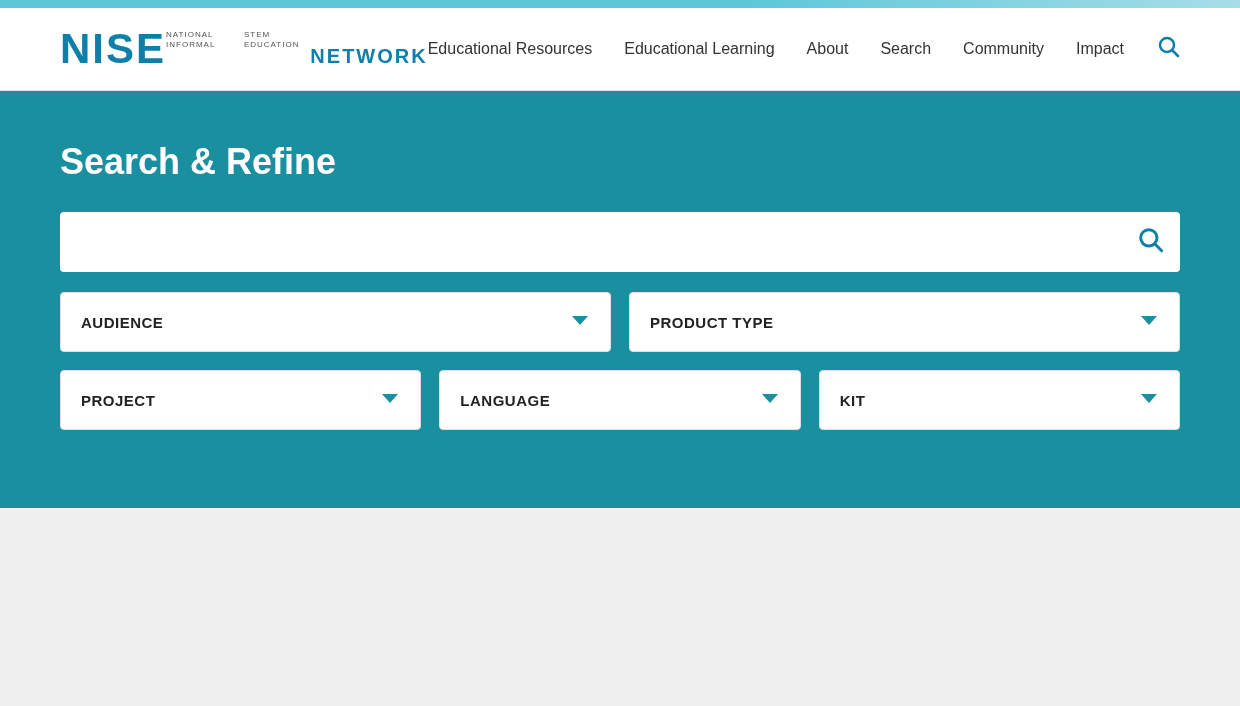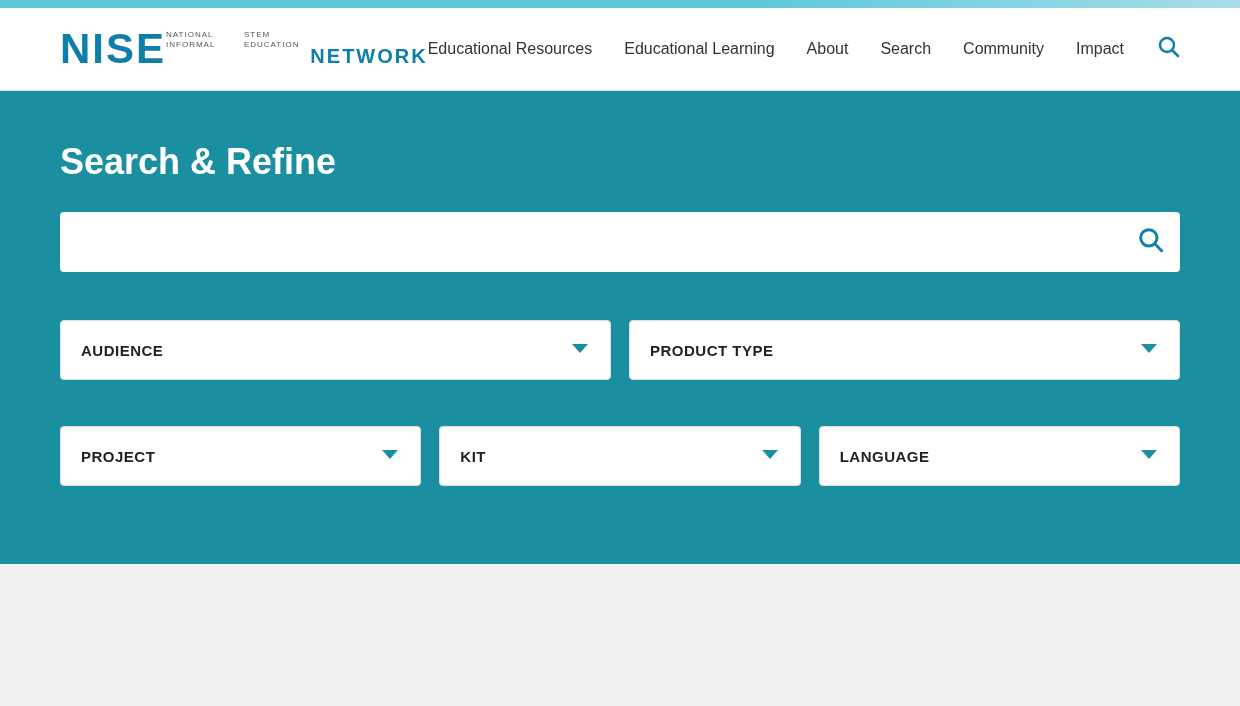--- a/index.html
+++ b/index.html
@@ -125,21 +125,20 @@
       flex: 1;
       background: #fff;
       border-radius: 4px;
       height: 60px;
       display: flex;
       align-items: center;
       justify-content: space-between;
       padding: 0 20px;
       cursor: pointer;
       border: 1px solid #e0e0e0;
-      margin-top: 28px;
     }
 
     .filter-label {
       font-size: 15px;
       font-weight: 700;
       color: #222;
       letter-spacing: 0.5px;
       text-transform: uppercase;
     }
 
@@ -219,31 +218,31 @@
   <div class="filter-row">
     <div class="filter-dropdown">
       <span class="filter-label">PROJECT</span>
       <span class="filter-arrow">
         <svg width="20" height="20" viewBox="0 0 20 20" fill="#1a8fa0">
           <polygon points="2,6 18,6 10,15"></polygon>
         </svg>
       </span>
     </div>
     <div class="filter-dropdown">
+      <span class="filter-label">LANGUAGE</span>
+      <span class="filter-arrow">
+        <svg width="20" height="20" viewBox="0 0 20 20" fill="#1a8fa0">
+          <polygon points="2,6 18,6 10,15"></polygon>
+        </svg>
+      </span>
+    </div>
+    <div class="filter-dropdown">
       <span class="filter-label">KIT</span>
       <span class="filter-arrow">
         <svg width="20" height="20" viewBox="0 0 20 20" fill="#1a8fa0">
           <polygon points="2,6 18,6 10,15"></polygon>
         </svg>
       </span>
     </div>
-    <div class="filter-dropdown">
-      <span class="filter-label">LANGUAGE</span>
-      <span class="filter-arrow">
-        <svg width="20" height="20" viewBox="0 0 20 20" fill="#1a8fa0">
-          <polygon points="2,6 18,6 10,15"></polygon>
-        </svg>
-      </span>
-    </div>
   </div>
 </div>
 
 <div class="bottom-area"></div>
 
 </body></html>

